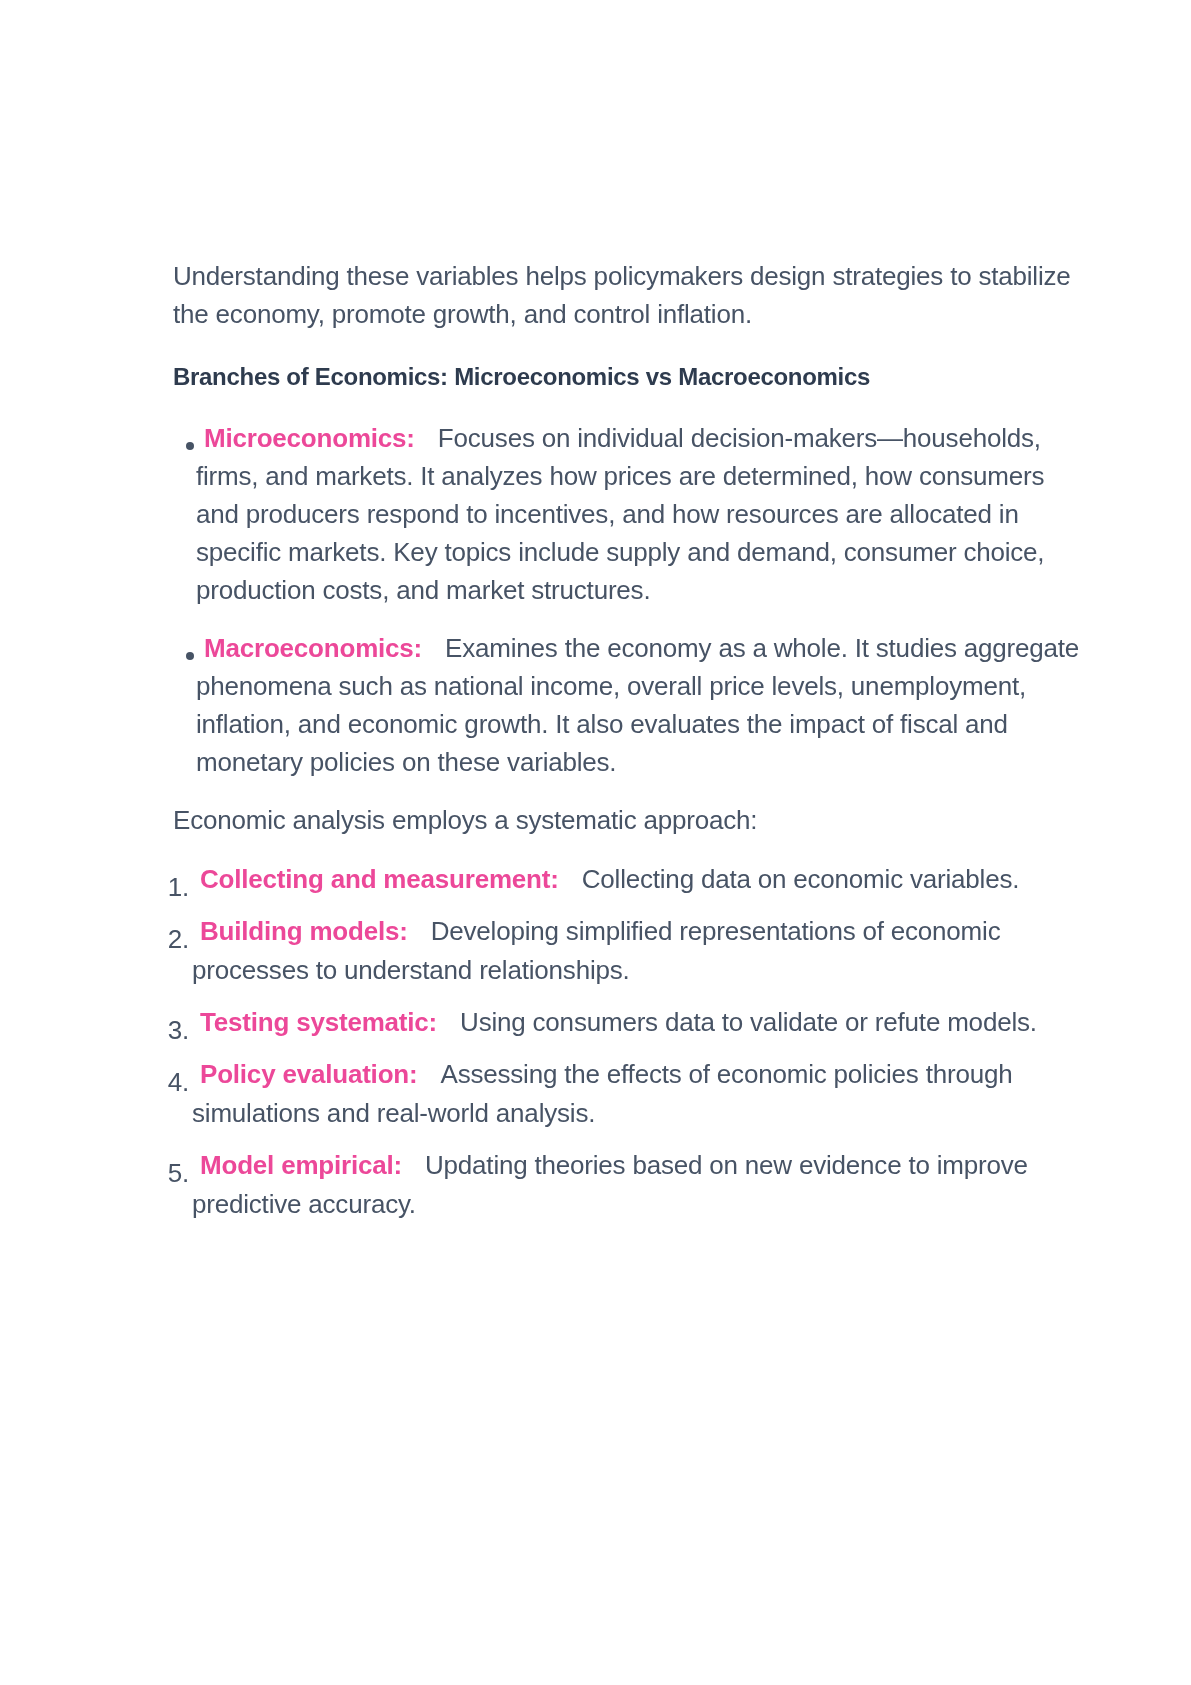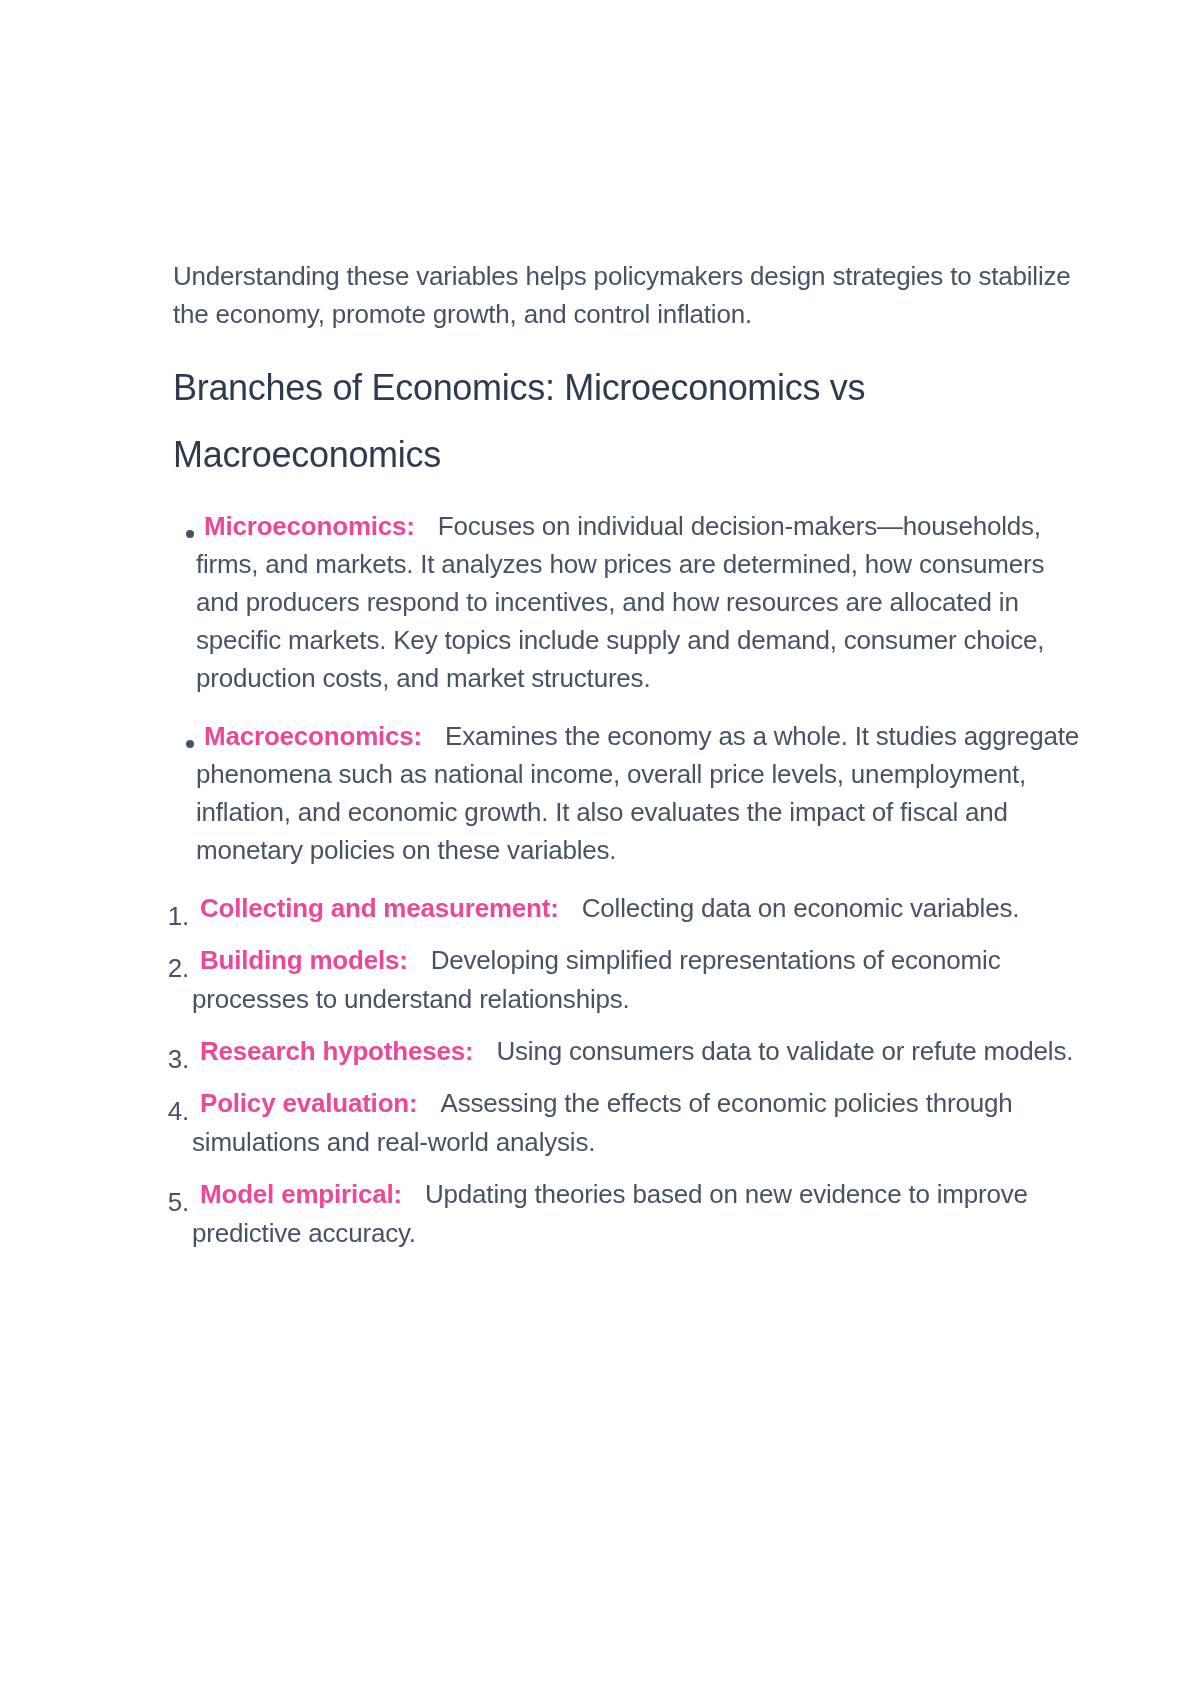--- a/index.html
+++ b/index.html
@@ -26,23 +26,23 @@
     line-height: 38px;
     letter-spacing: -0.2px;
   }
 
   .content p {
     margin: 0 0 21px 0;
   }
 
   h2 {
     color: #2e3b4e;
-    font-size: 36px;
-    line-height: 67px;
-    font-weight: normal;
+    font-size: 24px;
+    line-height: 46px;
+    font-weight: bold;
     letter-spacing: -0.3px;
     margin: 18px 0 19px 0;
   }
 
   .strong {
     font-weight: bold;
     color: #ec4899;
   }
 
   ul.bullets {
@@ -112,35 +112,36 @@
       </li>
       <li>
         <span class="dot"></span>
         <span class="strong">Macroeconomics:</span>
         <span>Examines the economy as a whole. It studies aggregate phenomena such as national income, overall price levels, unemployment, inflation, and economic growth. It also evaluates the impact of fiscal and monetary policies on these variables.</span>
       </li>
     </ul>
 
 
 
+    <p>Economic analysis employs a systematic approach:</p>
 
     <ol class="steps">
       <li>
         <span class="num">1.</span>
         <span class="strong">Collecting and measurement:</span>
         <span>Collecting data on economic variables.</span>
       </li>
       <li>
         <span class="num">2.</span>
         <span class="strong">Building models:</span>
         <span>Developing simplified representations of economic processes to understand relationships.</span>
       </li>
       <li>
         <span class="num">3.</span>
-        <span class="strong">Research hypotheses:</span>
+        <span class="strong">Testing systematic:</span>
         <span>Using consumers data to validate or refute models.</span>
       </li>
       <li>
         <span class="num">4.</span>
         <span class="strong">Policy evaluation:</span>
         <span>Assessing the effects of economic policies through simulations and real-world analysis.</span>
       </li>
       <li>
         <span class="num">5.</span>
         <span class="strong">Model empirical:</span>

